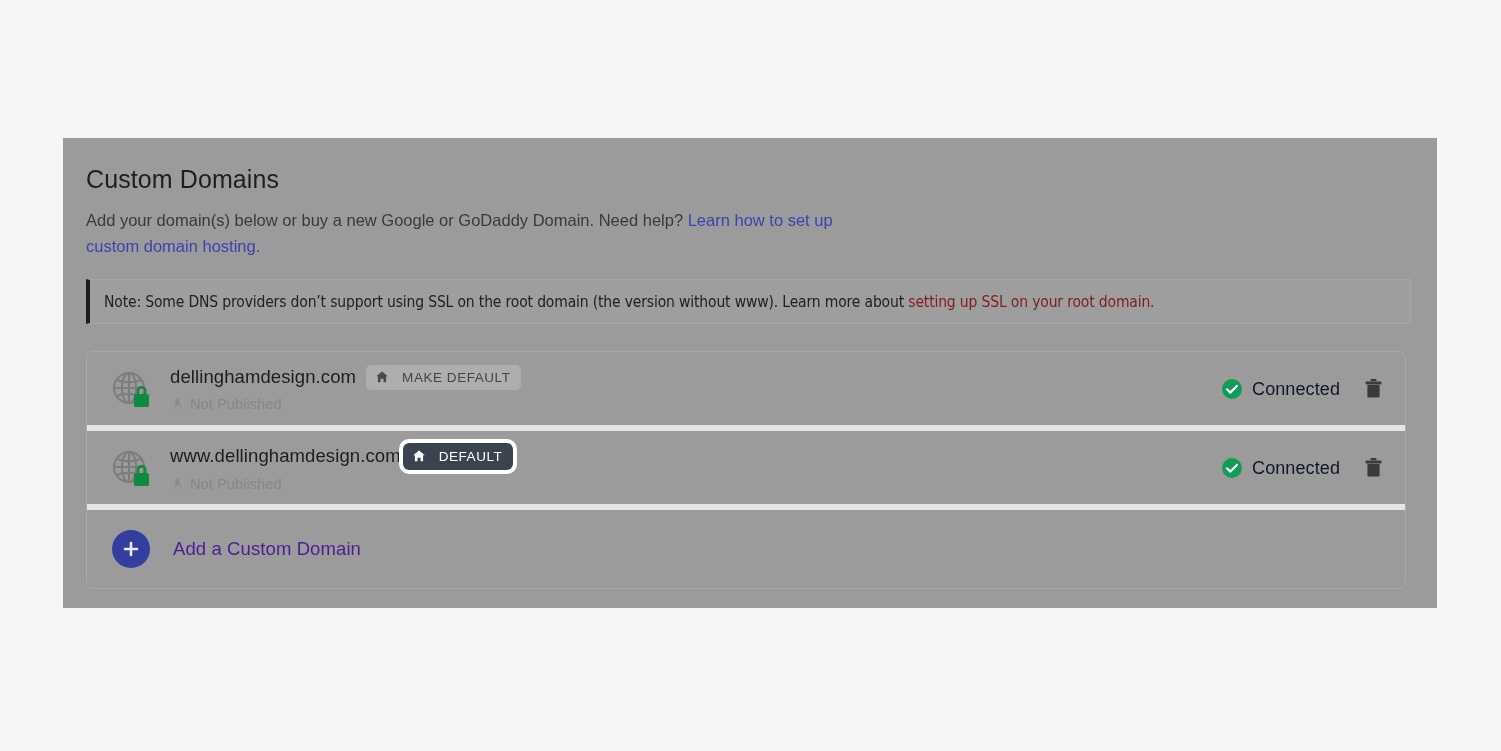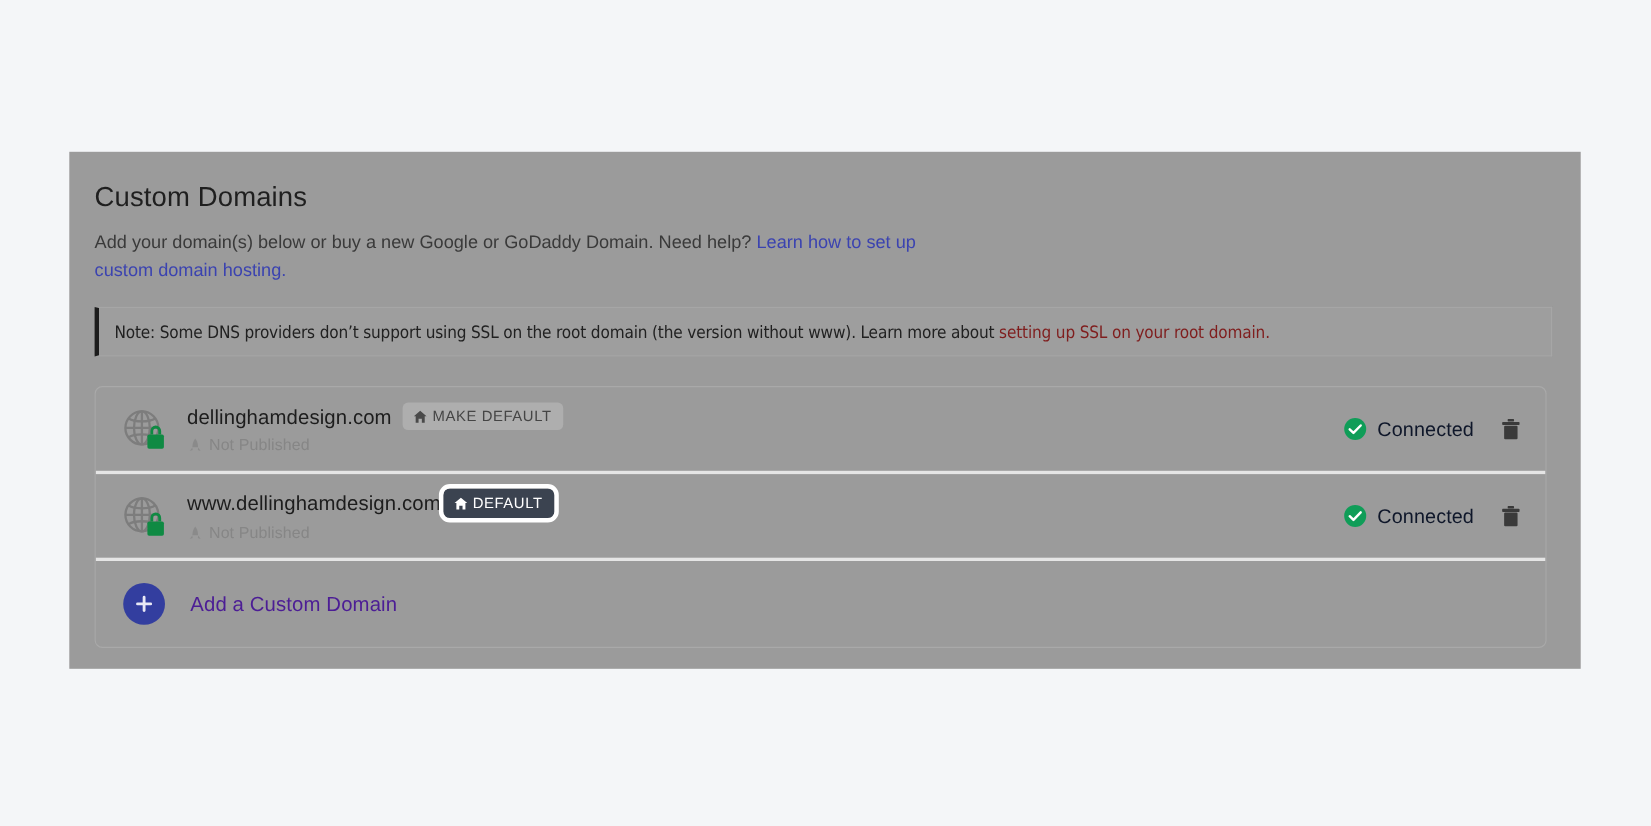--- a/index.html
+++ b/index.html
@@ -83,21 +83,21 @@
     border-radius: 7px;
     overflow: hidden;
     background: #9b9b9b;
   }
 
   .row {
     display: flex;
     align-items: center;
     height: 79px;
     padding: 0 20px 0 22px;
-    border-bottom: 3px solid #e5e5e5;
+    border-bottom: 6px solid #e5e5e5;
   }
   .row:last-child { border-bottom: none; }
   .row.add-row { height: 78px; }
 
   .row-icon {
     width: 44px;
     height: 44px;
     flex: 0 0 44px;
     position: relative;
     margin-right: 17px;
@@ -115,21 +115,21 @@
     line-height: 24px;
     color: #1d1d1d;
     letter-spacing: 0.1px;
     white-space: nowrap;
   }
 
   
   .pill {
     display: inline-flex;
     align-items: center;
-    gap: 4px;
+    gap: 13px;
     height: 25px;
     padding: 0 11px 0 9px;
     border-radius: 5px;
     font-size: 13.5px;
     letter-spacing: 0.55px;
     white-space: nowrap;
   }
   .pill-make {
     background: #aeaeae;
     color: #454545;

